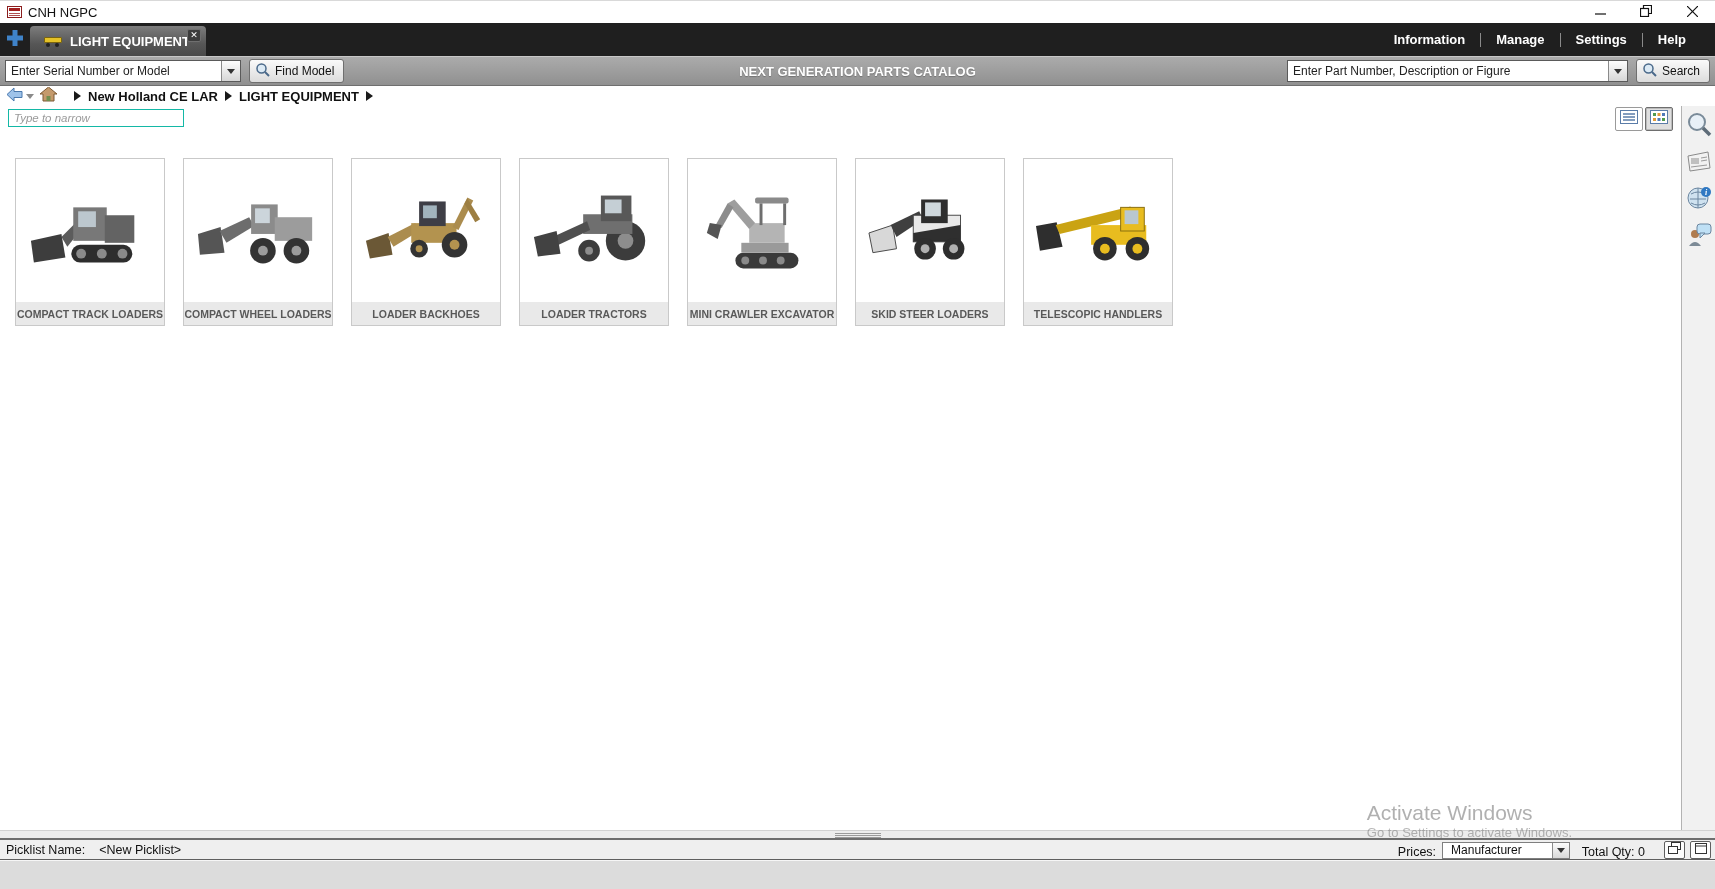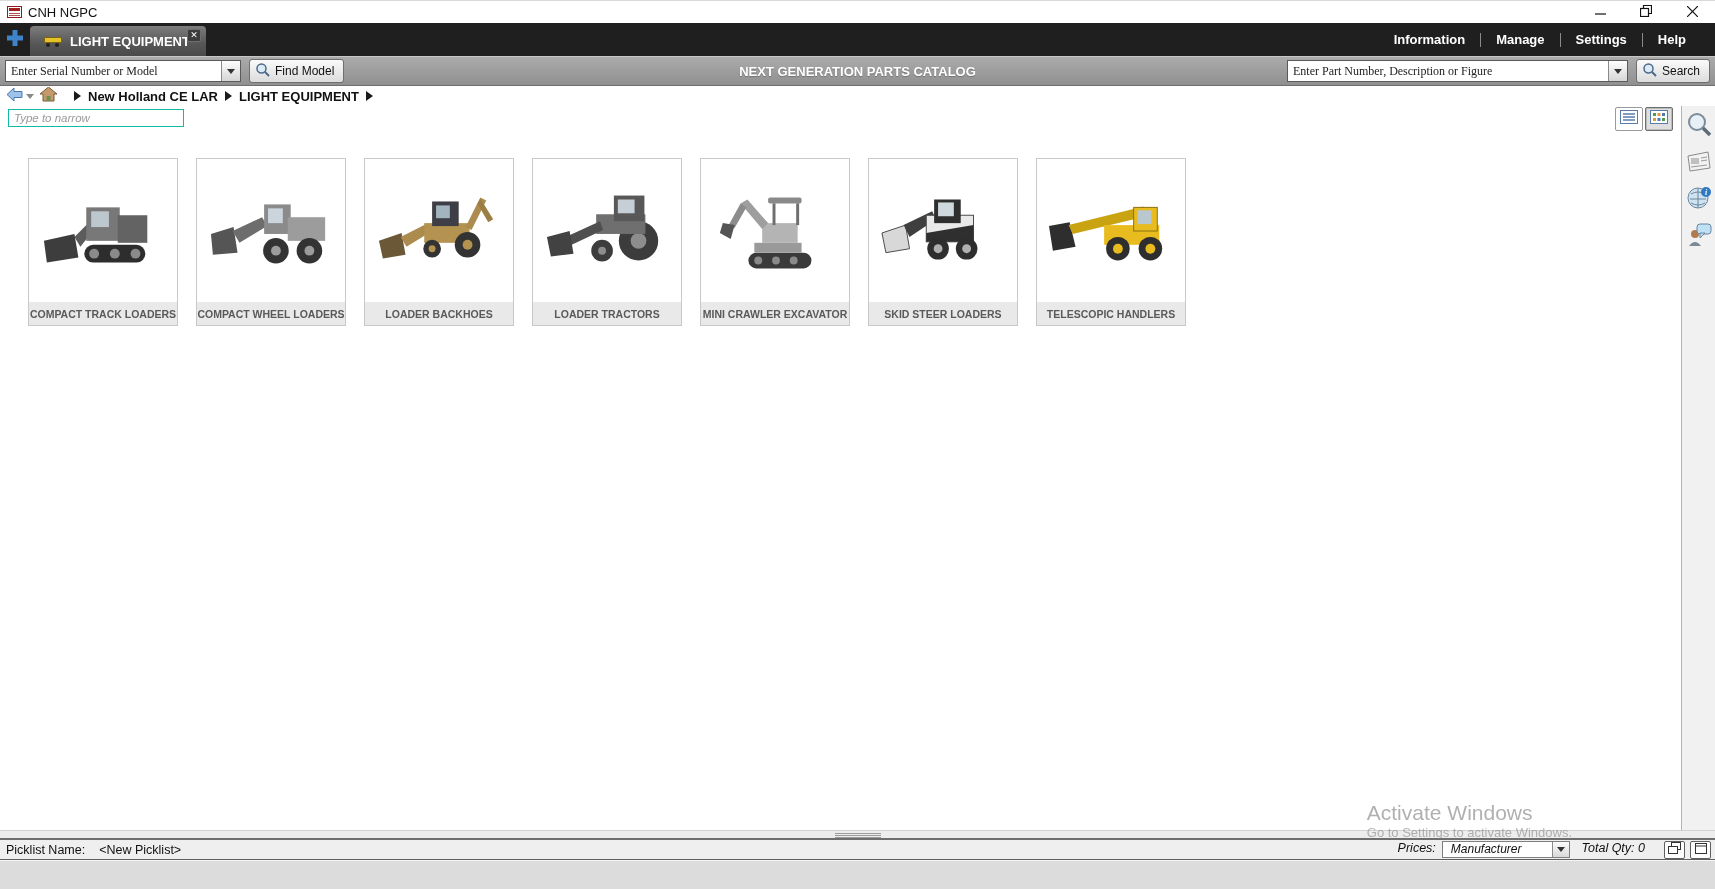--- a/index.html
+++ b/index.html
@@ -37,21 +37,21 @@
   .top-menu { margin-left:auto; display:flex; align-items:center; height:100%; padding-right:14px; }
   .top-menu-item { color:#fff; font-weight:bold; font-size:13px; padding:0 15px; cursor:pointer; white-space:nowrap; }
   .top-menu-sep { width:1px; height:14px; background:#8a8a8a; }
 
   
   .toolbar { height:30px; flex:none; background:linear-gradient(#ababab,#909090);
              border-top:1px solid #c7c7c7; border-bottom:1px solid #6f6f6f;
              display:flex; align-items:center; position:relative; }
   .combo { display:flex; height:22px; border:1px solid #5a5a5a; background:#fff; }
   .combo input { border:none; outline:none; font-size:12px; color:#222; padding:0 5px;
-                 font-family:Liberation Serif, serif; }
+                 font-family:Liberation Sans, sans-serif; }
   .combo-btn { width:19px; background:linear-gradient(#fdfdfd,#d6d6d6); border-left:1px solid #8a8a8a;
                display:flex; align-items:center; justify-content:center; cursor:pointer; }
   .caret-down { width:0; height:0; border-left:4px solid transparent; border-right:4px solid transparent;
                 border-top:5px solid #333; }
   .serial-combo { margin-left:5px; } .serial-combo input { width:215px; }
   .tool-btn { height:24px; margin-left:8px; padding:0 9px 0 5px; display:flex; align-items:center; gap:4px;
               background:linear-gradient(#fafafa,#dcdcdc); border:1px solid #6f6f6f; border-radius:3px;
               font-size:12px; color:#111; cursor:pointer; white-space:nowrap;justify-content:flex-end; }
   .catalog-title { position:absolute; left:0; right:0; text-align:center; color:#fff; font-weight:bold;
                    font-size:13px; pointer-events:none; text-shadow:0 1px 1px rgba(0,0,0,.25); }
@@ -70,21 +70,21 @@
   .main { flex:1; display:flex; min-height:0; }
   .content { flex:1; position:relative; background:#fff; }
   .narrow-input { position:absolute; left:8px; top:3px; width:176px; height:18px; border:1px solid #14b8a6;
                   font-size:11.5px; padding:0 5px; outline:none; font-family:"Liberation Sans", sans-serif; }
   .narrow-input::placeholder { font-style:italic; color:#9a9a9a; }
   .view-toggles { position:absolute; right:8px; top:1px; display:flex; gap:2px; }
   .vt-btn { width:28px; height:24px; display:flex; align-items:center; justify-content:center;
             border:1px solid #9a9a9a; background:#fff; border-radius:2px; cursor:pointer; }
   .vt-btn.selected { background:#dfdfdf; border:1px solid #6e6e6e; box-shadow:inset 0 0 0 1px #bbb; }
 
-  .tiles { position:absolute; left:21px; top:52px; display:flex;padding-left:7px; }
+  .tiles { position:absolute; left:8px; top:52px; display:flex;padding-left:7px; }
   .tile { width:150px; height:168px; border:1px solid #c9c9c9; background:#fff; margin-right:18px;
           display:flex; flex-direction:column; cursor:pointer; }
   .tile-img { flex:1; display:flex; align-items:center; justify-content:center; }
   .tile-label { height:23px; background:#e9e9e9; color:#595959; font-weight:bold; font-size:10.5px;
                 display:flex; align-items:center; justify-content:center; white-space:nowrap; }
 
   
   .sidebar { width:34px; flex:none; background:#f1f1f1; border-left:1px solid #b3b3b3;
              display:flex; flex-direction:column; align-items:center; padding-top:5px; gap:7px; }
   .side-btn { width:30px; height:30px; display:flex; align-items:center; justify-content:center; cursor:pointer; }
@@ -93,21 +93,21 @@
   .splitter { height:10px; flex:none; background:#ededed; border-top:1px solid #d2d2d2;
               border-bottom:2px solid #6e6e6e; position:relative; cursor:row-resize; }
   .grip { position:absolute; left:50%; top:1px; transform:translateX(-50%); width:46px; }
   .grip i { display:block; height:1px; background:#9a9a9a; margin:1px 0; }
 
   
   .statusbar { height:20px; flex:none; background:#efefef; border-bottom:1px solid #5f5f5f;
                display:flex; align-items:center; font-size:12.5px; color:#111; padding:0 4px; }
   .picklist-label { margin-left:2px;text-align:center; }
   .picklist-value { margin-left:14px; }
-  .status-right { margin-left:auto; display:flex; align-items:flex-start;font-style:italic; }
+  .status-right { margin-left:auto; display:flex; align-items:flex-end; }
   .prices-label { margin-right:6px; }
   .prices-combo { display:flex; height:17px; border:1px solid #7f7f7f; background:#fff;gap:22px; }
   .prices-combo .pc-val { padding:0 8px; font-size:12px; display:flex; align-items:center; }
   .pc-btn { width:17px; background:linear-gradient(#fbfbfb,#d9d9d9); border-left:1px solid #8a8a8a;
             display:flex; align-items:center; justify-content:center; cursor:pointer; }
   .totalqty { margin:0 14px 0 12px; white-space:nowrap; }
   .sb-iconbtn { width:21px; height:18px; border:1px solid #5f5f5f; background:#fdfdfd; border-radius:2px;
                 display:flex; align-items:center; justify-content:center; cursor:pointer; margin-left:5px; }
 
   .bottomband { height:29px; flex:none; background:#dcdcdc; border-top:1px solid #f6f6f6; }

